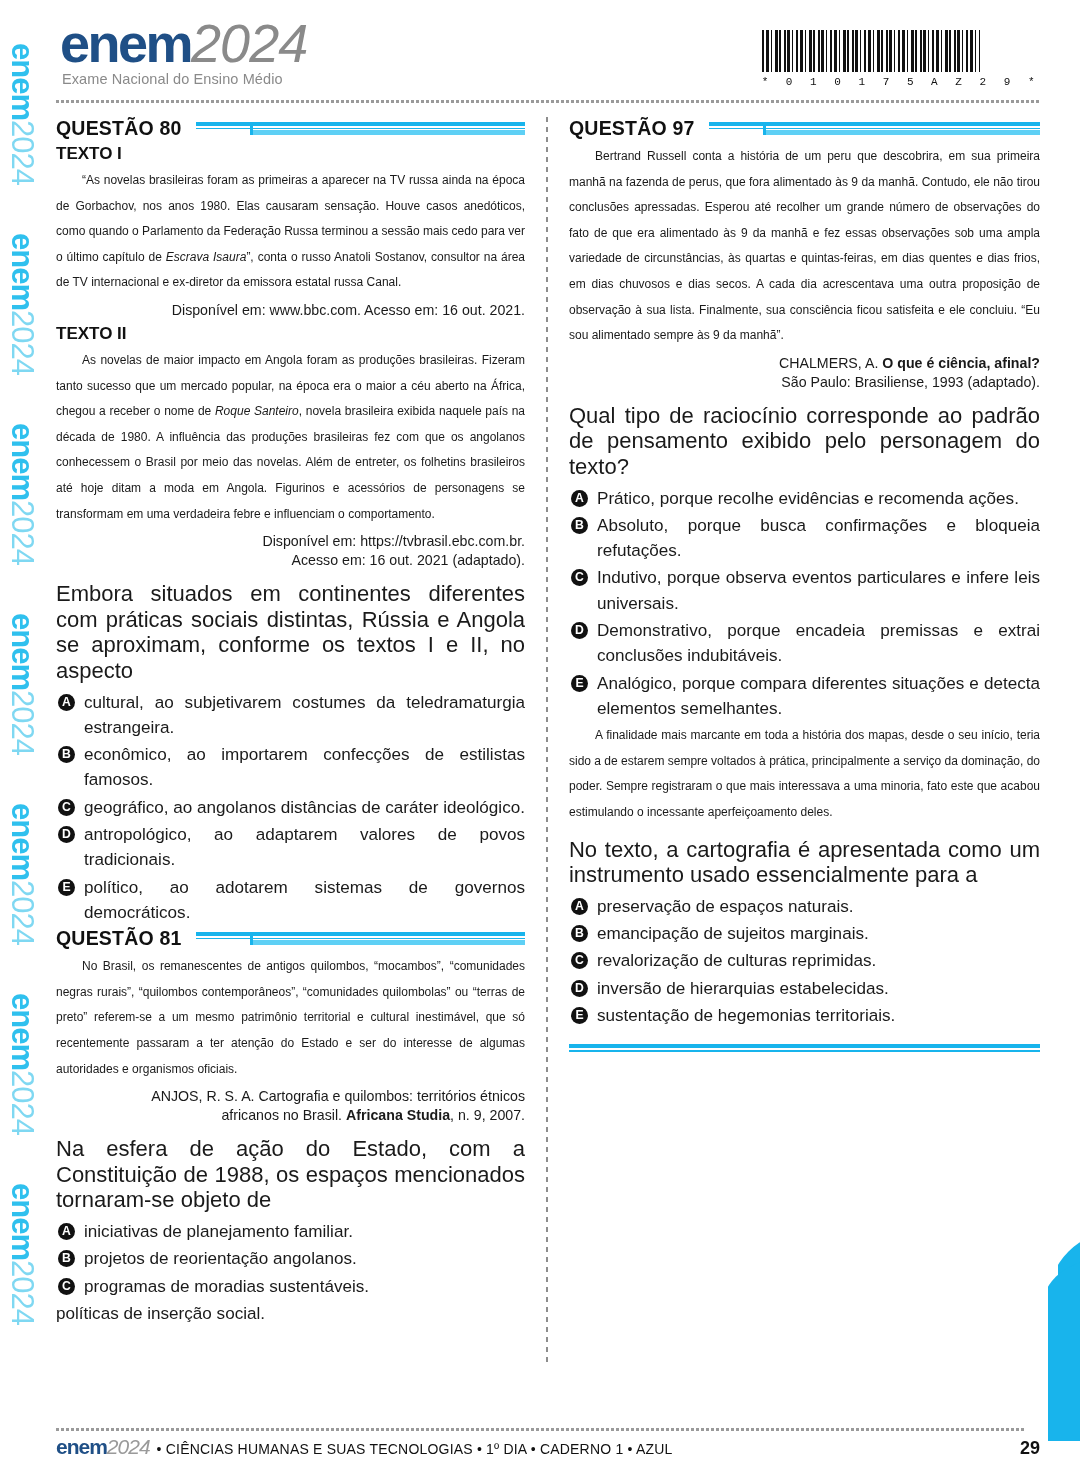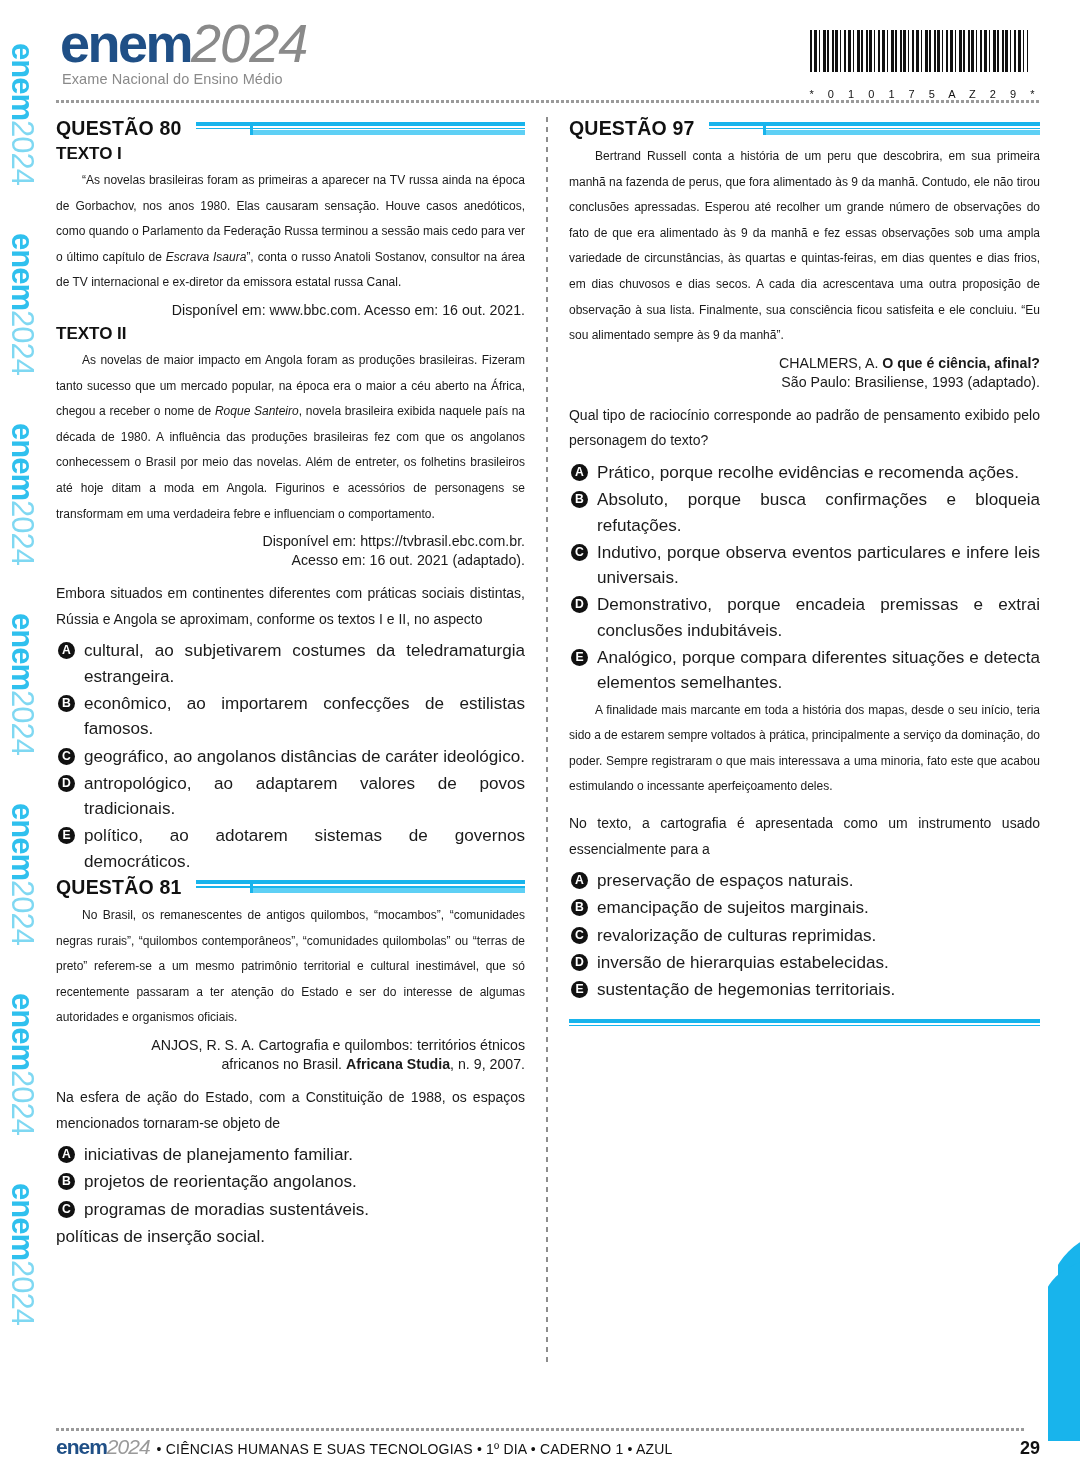--- a/index.html
+++ b/index.html
@@ -124,22 +124,22 @@
       repeating-linear-gradient(to right,
         #111 0 2px, #fff 2px 4px, #111 4px 7px, #fff 7px 9px,
         #111 9px 10px, #fff 10px 13px, #111 13px 16px, #fff 16px 17px,
         #111 17px 19px, #fff 19px 22px, #111 22px 24px, #fff 24px 25px,
         #111 25px 28px, #fff 28px 30px, #111 30px 31px, #fff 31px 34px);
   }
   .barcode-text {
     font-size: 11px;
     letter-spacing: 5.5px;
     color: #111;
-    margin-top: 16px;
-    font-family: Liberation Sans, sans-serif;
+    margin-top: 4px;
+    font-family: Liberation Mono, monospace;
   }
 
   .header-rule {
     height: 3px;
     margin: 6px 0 0 0;
     background: repeating-linear-gradient(to right,
       #9a9a9a 0 3px, #ffffff 3px 5px);
   }
 
   
@@ -210,21 +210,21 @@
   }
   p.body {
     font-size: 12px;
     line-height: 25.6px;
     text-align: justify;
     text-indent: 26px;
     color: #1a1a1a;
     margin-bottom: 2px;
   }
   p.stem {
-    font-size: 14px;
+    font-size: 22px;
     line-height: 25.6px;
     text-align: justify;
     text-indent: 0;
     margin-top: 11px;
     margin-bottom: 6px;
   }
   p.source {
     font-size: 14.2px;
     line-height: 19px;
     text-align: right;

